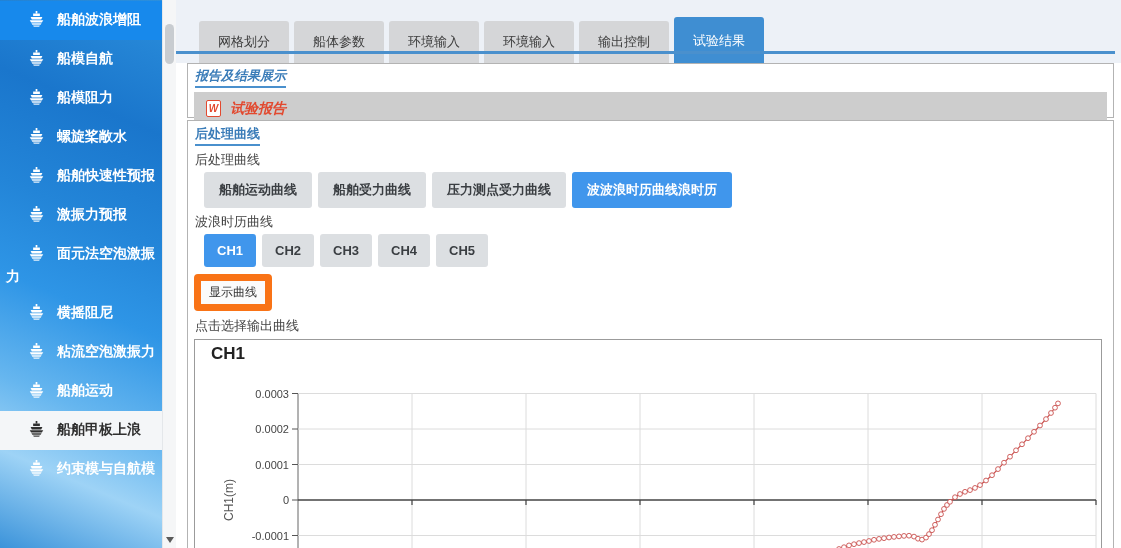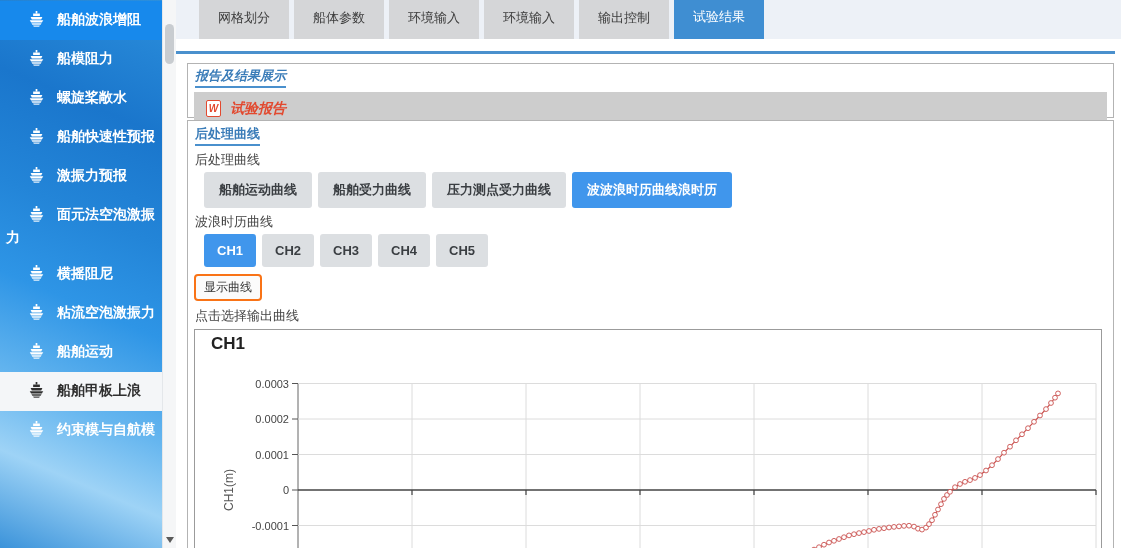--- a/index.html
+++ b/index.html
@@ -16,21 +16,21 @@
   .side-item.selected{background:#f4f6f8;color:#2f2f2f;}
 
   
   .side-scrollbar{position:absolute;left:162px;top:0;width:14px;height:548px;background:#f5f6f7;border-left:1px solid #e4e7ea;}
   .side-scrollbar .thumb{position:absolute;left:2px;right:2px;top:24px;height:40px;background:#c8ccd0;border-radius:6px;}
   .side-scrollbar .down-arrow{position:absolute;left:50%;bottom:5px;margin-left:-4px;width:0;height:0;
     border-left:4px solid transparent;border-right:4px solid transparent;border-top:6px solid #5a5a5a;}
 
   
   .content{position:absolute;left:176px;top:0;right:0;bottom:0;background:#fff;}
-  .tabs-bar{position:absolute;left:0;top:0;right:0;height:39px;background:#edf1f7;}
+  .tabs-bar{position:absolute;left:0;top:0;right:0;height:63px;background:#edf1f7;}
   .tabs{position:absolute;left:23px;bottom:0;display:flex;align-items:flex-end;}
   .tab{padding:12px 19px;margin-right:5px;background:#d5d6d8;color:#3c3c3c;font-size:13px;border-radius:3px 3px 0 0;cursor:pointer;white-space:nowrap;}
   .tab.active{background:#3f8ed2;color:#fff;padding:15px 19px 13px;text-align:center;}
   .tabs-underline{position:absolute;left:0;top:51px;right:6px;height:3px;background:#4a90cd;}
 
   .panel{position:absolute;background:#fff;border:1px solid #b3b3b3;}
   .panel-report{left:11px;top:63px;width:927px;height:55px;padding:2px 6px;font-style:italic;}
   .panel-post{left:11px;top:120px;width:927px;height:440px;padding:3px 6px;}
 
   .sec-link{display:inline-block;margin:1px 0 2px 1px;font-size:13px;font-weight:bold;color:#3a7cb8;
@@ -40,41 +40,49 @@
     border:1.5px solid #e2492f;border-radius:2px;background:#fff;color:#e2492f;font-size:10px;font-weight:bold;}
   .report-text{color:#e2492f;font-size:14px;font-weight:bold;}
 
   .plain-label{font-size:13px;color:#444;margin:3px 0 2px 1px;}
   .btn-row{display:flex;gap:6px;margin:3px 0 5px 10px;}
   .btn{border:none;border-radius:3px;background:#dcdfe2;color:#3a3e42;font-size:13px;font-weight:bold;
     padding:9px 15px;cursor:pointer;white-space:nowrap;}
   .btn.active{background:#4096ec;color:#fff;}
   .ch-row .btn{padding:9px 13px;}
   .show-btn{margin:2px 0 3px 0;padding:3px 8px;font-size:12px;color:#333;background:#fbfbfb;
-    border:2px solid #f97316;border-radius:4px;cursor:pointer;}
+    border:7px solid #f97316;border-radius:4px;cursor:pointer;}
 
   .chart-panel{position:relative;margin-top:4px;width:908px;height:262px;border:1px solid #9b9b9b;background:#fff;}
   .chart-title{position:absolute;left:16px;top:4px;font-size:17px;font-weight:bold;color:#222;}
   #chart-host{position:absolute;left:0;top:0;width:908px;height:260px;}
 </style>
 </head>
 <body>
 
 <div id="app">
 
   <aside class="sidebar">
     <nav class="side-nav">
         <div class="side-item active"><span class="icon"><svg width="17" height="16" viewBox="0 0 20 19" fill="currentColor">
               <rect x="9" y="0" width="2" height="3"></rect>
               <rect x="6" y="3" width="8" height="3"></rect>
               <path d="M3 7h14l-1.4 3H4.4z"></path>
               <path d="M2 11h16l-1.6 2.6H3.6z"></path>
               <path d="M4 14.6h12l-1 1.8H5z" opacity=".95"></path>
               <path d="M6 17.2h8l-.8 1.4H6.8z" opacity=".9"></path>
             </svg></span><span>船舶波浪增阻</span></div>
+        <div class="side-item normal"><span class="icon"><svg width="17" height="16" viewBox="0 0 20 19" fill="currentColor">
+              <rect x="9" y="0" width="2" height="3"></rect>
+              <rect x="6" y="3" width="8" height="3"></rect>
+              <path d="M3 7h14l-1.4 3H4.4z"></path>
+              <path d="M2 11h16l-1.6 2.6H3.6z"></path>
+              <path d="M4 14.6h12l-1 1.8H5z" opacity=".95"></path>
+              <path d="M6 17.2h8l-.8 1.4H6.8z" opacity=".9"></path>
+            </svg></span><span>船模自航</span></div>
         <div class="side-item normal"><span class="icon"><svg width="17" height="16" viewBox="0 0 20 19" fill="currentColor">
               <rect x="9" y="0" width="2" height="3"></rect>
               <rect x="6" y="3" width="8" height="3"></rect>
               <path d="M3 7h14l-1.4 3H4.4z"></path>
               <path d="M2 11h16l-1.6 2.6H3.6z"></path>
               <path d="M4 14.6h12l-1 1.8H5z" opacity=".95"></path>
               <path d="M6 17.2h8l-.8 1.4H6.8z" opacity=".9"></path>
             </svg></span><span>船模阻力</span></div>
         <div class="side-item normal"><span class="icon"><svg width="17" height="16" viewBox="0 0 20 19" fill="currentColor">
               <rect x="9" y="0" width="2" height="3"></rect>

